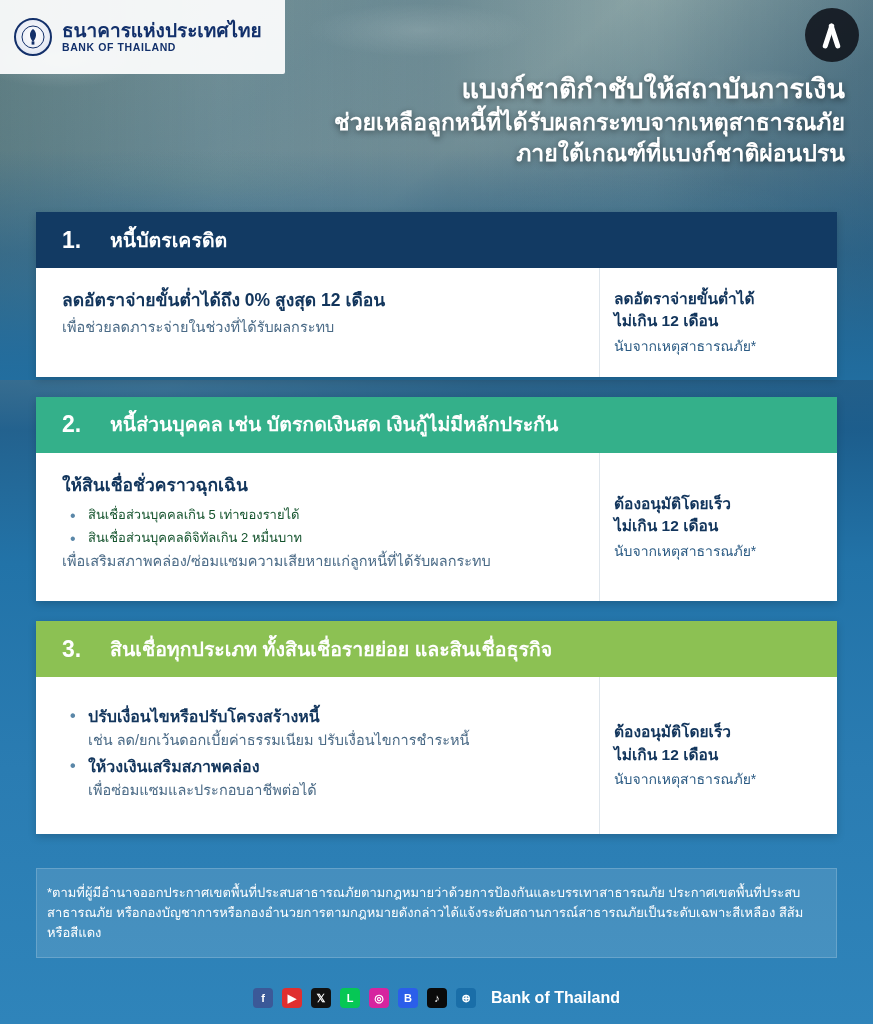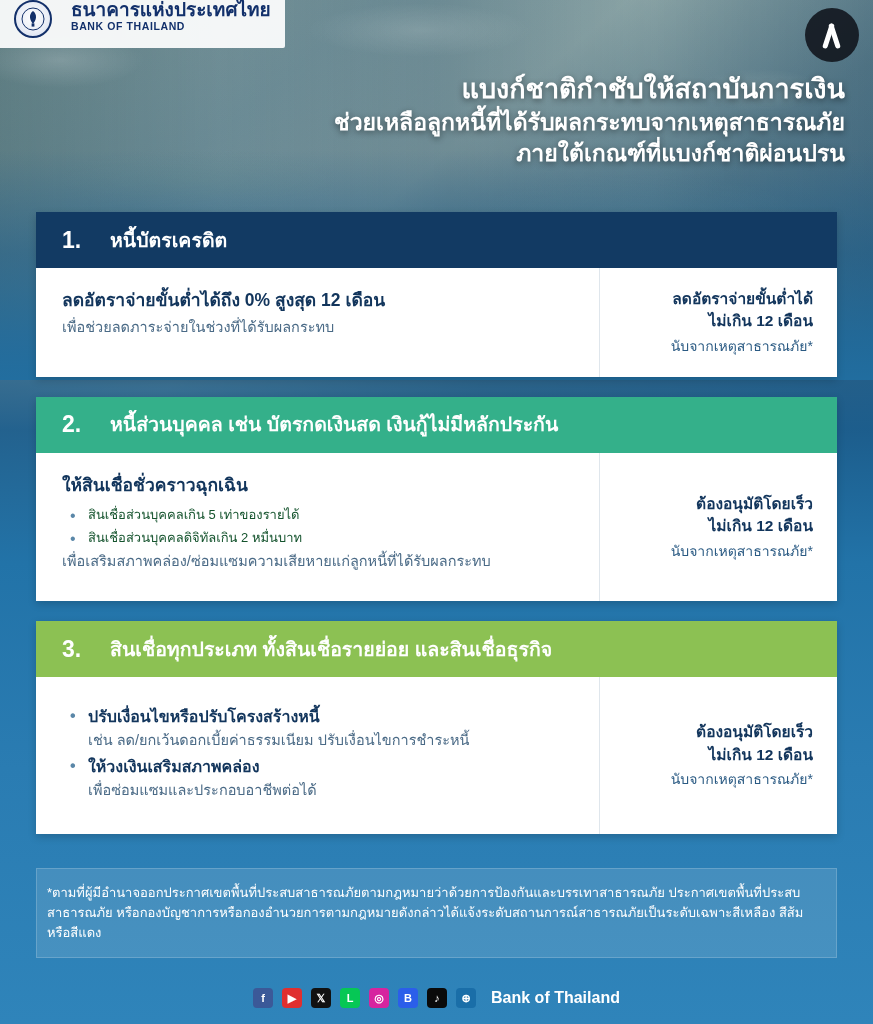--- a/index.html
+++ b/index.html
@@ -30,23 +30,23 @@
     opacity: 0.85;
   }
   .photo-fade {
     position: absolute; left: 0; top: 150px; width: 873px; height: 230px;
     background: linear-gradient(180deg, rgba(30,90,135,0) 0%, rgba(30,95,140,0.55) 45%, rgba(33,110,160,0.96) 100%);
   }
 
   
   .logo-card {
     position: absolute; left: 0; top: 0;
-    width: 285px; height: 48px;
+    width: 285px; height: 74px;
     background: rgba(255,255,255,0.92);
-    display: flex; align-items: flex-start; gap: 19px;
+    display: flex; align-items: center; gap: 10px;
     padding: 0 14px;
     border-bottom-right-radius: 2px;
   }
   .logo-seal {
     width: 38px; height: 38px; border-radius: 50%;
     border: 2px solid #13306a;
     background: radial-gradient(circle at 50% 45%, #fefefe 0%, #e9edf6 60%, #cfd8ea 100%);
     display: flex; align-items: center; justify-content: center;
     flex: 0 0 auto;
   }
@@ -89,21 +89,21 @@
   .card-title { font-size: 19.5px; font-weight: bold; }
   .head-1 { background: #123a63; }
   .head-2 { background: #34b08a; }
   .head-3 { background: #8cc153; }
 
   .card-body { display: flex; background: #ffffff; }
   .body-left { flex: 1 1 auto; padding: 20px 24px 29px 26px; }
   .body-right {
     flex: 0 0 238px; padding: 20px 24px 20px 14px;
     border-left: 1px solid #dfe6ec;
-    text-align: right; color: #1b3f63;
+    color: #1b3f63;
     display: flex; flex-direction: column; justify-content: center;
   }
   .r-strong { font-size: 15.5px; font-weight: bold; line-height: 1.45; color: #12355c; }
   .r-note { font-size: 14px; color: #2a5a83; margin-top: 2px; }
 
   .lead { font-size: 17.5px; font-weight: bold; color: #12355c; line-height: 1.4; }
   .sub { font-size: 14.5px; color: #4a6a86; margin-top: 4px; line-height: 1.45; }
   ul.bullets { list-style: none; margin: 8px 0 0 6px; }
   ul.bullets li {
     position: relative; padding-left: 20px; margin-bottom: 3px;

